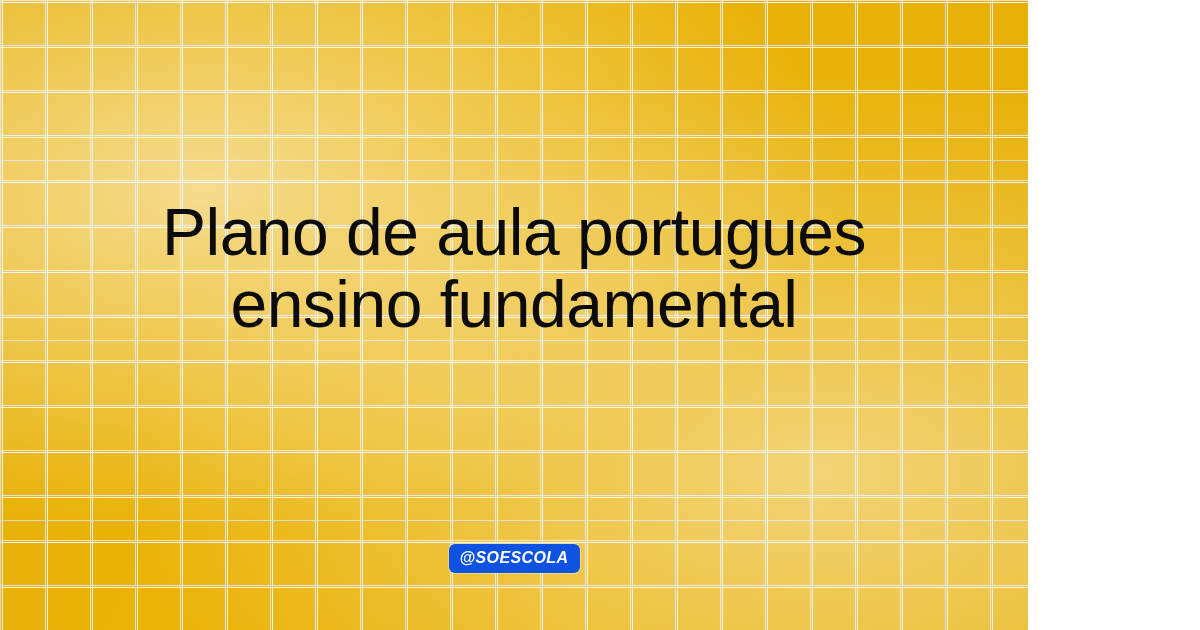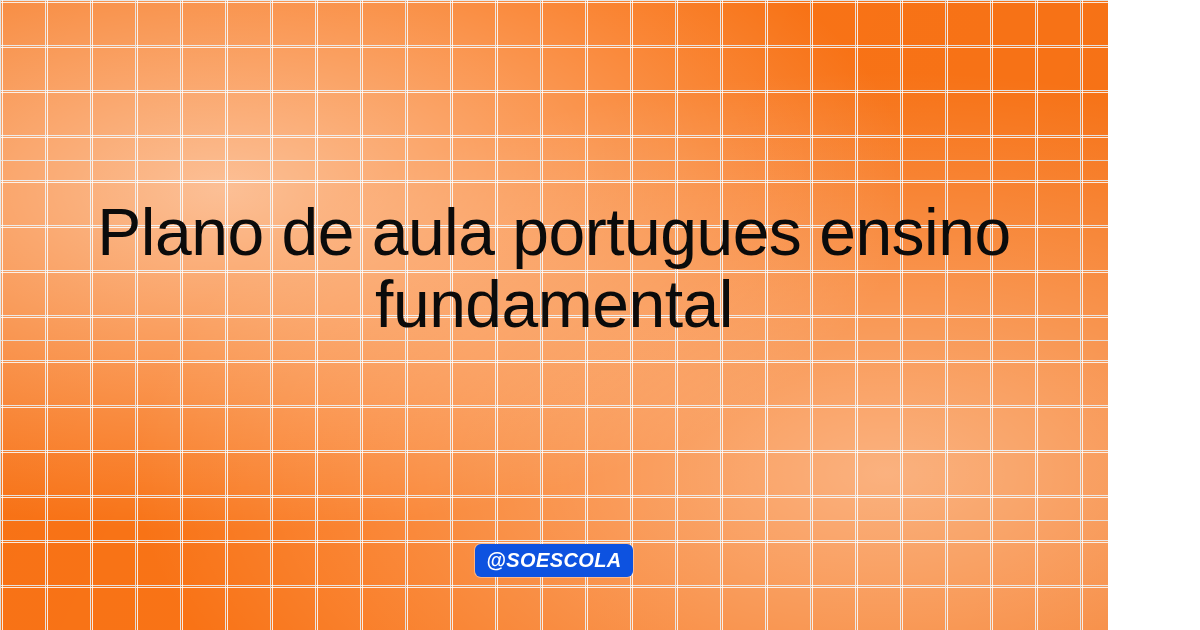--- a/index.html
+++ b/index.html
@@ -11,23 +11,23 @@
   body {
     width: 1200px;
     height: 630px;
     overflow: hidden;
     font-family: "Liberation Sans", sans-serif;
   }
 
   
   .card {
     position: relative;
-    width: 1108px;
+    width: 1028px;
     height: 630px;
-    background-color: #f97316;
+    background-color: #eab308;
     overflow: hidden;
     box-sizing: border-box;
   }
 
   
   .grid-layer {
     position: absolute;
     inset: 0;
     pointer-events: none;
     background-image:
@@ -106,21 +106,21 @@
     justify-content: center;
   }
 
   .badge {
     display: inline-block;
     background-color: #0d52e0;
     color: #ffffff;
     font-family: "Liberation Sans", sans-serif;
     font-style: italic;
     font-weight: bold;
-    font-size: 20px;
+    font-size: 16px;
     line-height: 1;
     letter-spacing: 0.4px;
     padding: 6px 11px 7px 11px;
     border-radius: 6px;
     white-space: nowrap;
     box-shadow: 0 0 0 1px rgba(255,255,255,0.35);
   }
 </style>
 </head>
 <body>

